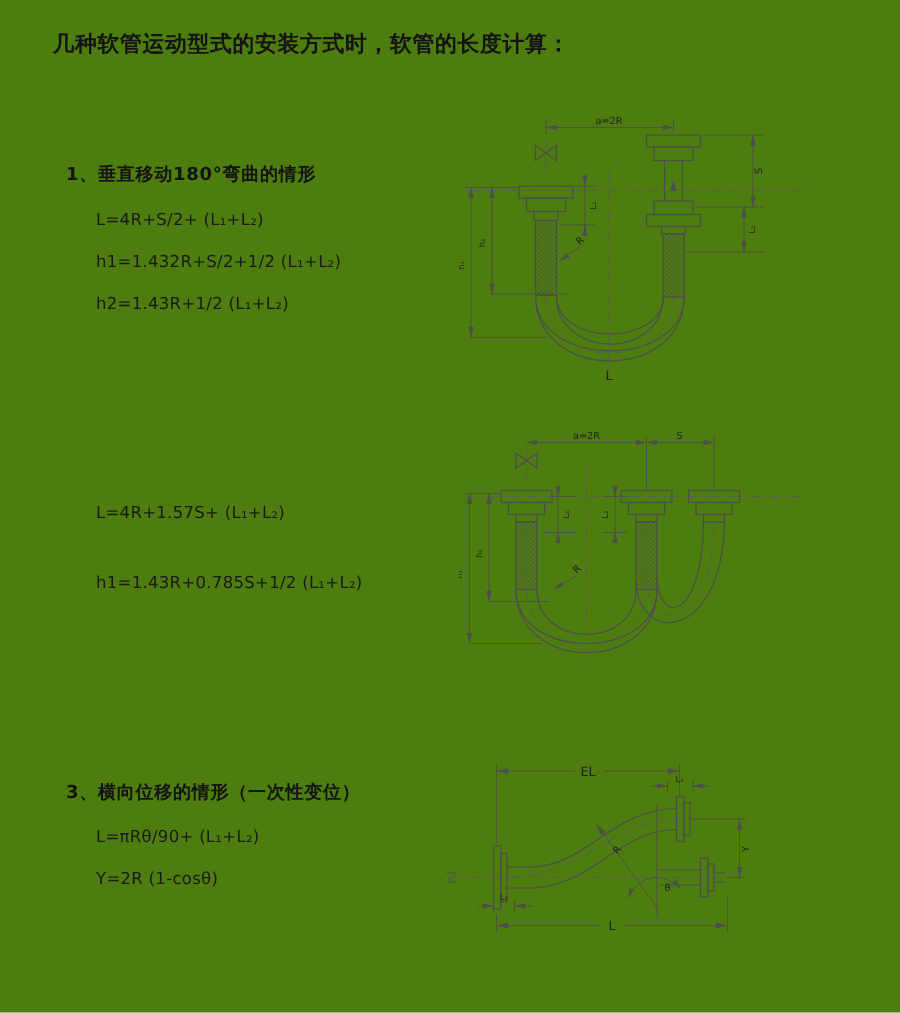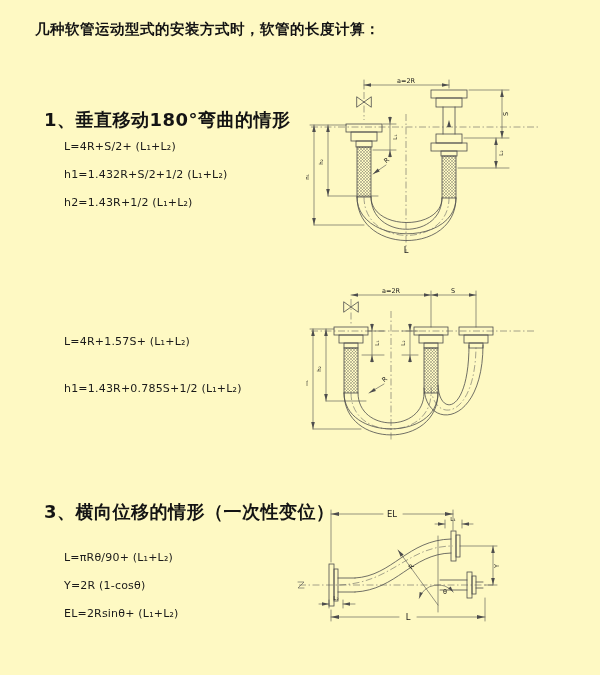--- a/index.html
+++ b/index.html
@@ -1,19 +1,19 @@
 <!DOCTYPE html>
 <html><head>
 <meta charset="utf-8">
 <style>
   html,body{margin:0;padding:0;background:#fff;}
   body{width:600px;height:675px;font-family:"DejaVu Sans","Liberation Sans",sans-serif;}
-  .page{position:relative;width:600px;height:675px;background:#fef9c3;overflow:hidden;border-bottom:1px solid #d6d6d6;}
+  .page{position:relative;width:600px;height:675px;background:#4d7c0f;overflow:hidden;border-bottom:1px solid #d6d6d6;}
   .title{position:absolute;left:35px;top:20px;font-size:14.5px;font-weight:bold;color:#141414;letter-spacing:.5px;}
-  .h{position:absolute;left:44px;font-size:18px;font-weight:bold;color:#141414;letter-spacing:.5px;}
+  .h{position:absolute;left:44px;font-size:12px;font-weight:bold;color:#141414;letter-spacing:.5px;}
   .f{position:absolute;left:64px;font-size:11px;color:#1a1a1a;letter-spacing:.2px;}
   .dwg{position:absolute;}
   
   .ln{stroke:#4d4d4d;stroke-width:.8;fill:none;stroke-linecap:round;}
   .thin{stroke-width:.6;}
   .cl{stroke:#5a5a5a;stroke-width:.55;fill:none;stroke-dasharray:7 2.5 1.5 2.5;}
   .hp{stroke:#4d4d4d;stroke-width:.35;fill:none;}
   .ar{fill:#4d4d4d;stroke:none;}
   .dt{font-family:"DejaVu Sans",sans-serif;font-size:6.5px;fill:#222;}
   .dts{font-family:"DejaVu Sans",sans-serif;font-size:5.5px;fill:#222;}
@@ -27,24 +27,23 @@
   <div class="title">几种软管运动型式的安装方式时，软管的长度计算：</div>
 
   <div class="h" style="top:108px">1、垂直移动180°弯曲的情形</div>
   <div class="f" style="top:140px">L=4R+S/2+ (L₁+L₂)</div>
   <div class="f" style="top:168px">h1=1.432R+S/2+1/2 (L₁+L₂)</div>
   <div class="f" style="top:196px">h2=1.43R+1/2 (L₁+L₂)</div>
 
   <div class="f" style="top:335px">L=4R+1.57S+ (L₁+L₂)</div>
   <div class="f" style="top:382px">h1=1.43R+0.785S+1/2 (L₁+L₂)</div>
 
-  <div class="h" style="top:500px">3、横向位移的情形（一次性变位）</div>
+  <div class="h" style="top:520px">3、横向位移的情形（一次性变位）</div>
   <div class="f" style="top:551px">L=πRθ/90+ (L₁+L₂)</div>
   <div class="f" style="top:579px">Y=2R (1-cosθ)</div>
-  <div class="f" style="top:607px">EL=2Rsinθ+ (L₁+L₂)</div>
 
   <svg class="dwg" style="left:306px;top:72px" width="285" height="185" viewBox="0 0 285 185">
 
     <g>
       <path class="cl" d="M5 55 H232"></path>
       <path class="cl" d="M100 42 V180"></path>
       <path class="cl" d="M58 20 V48"></path>
     </g>
 
     <g>

